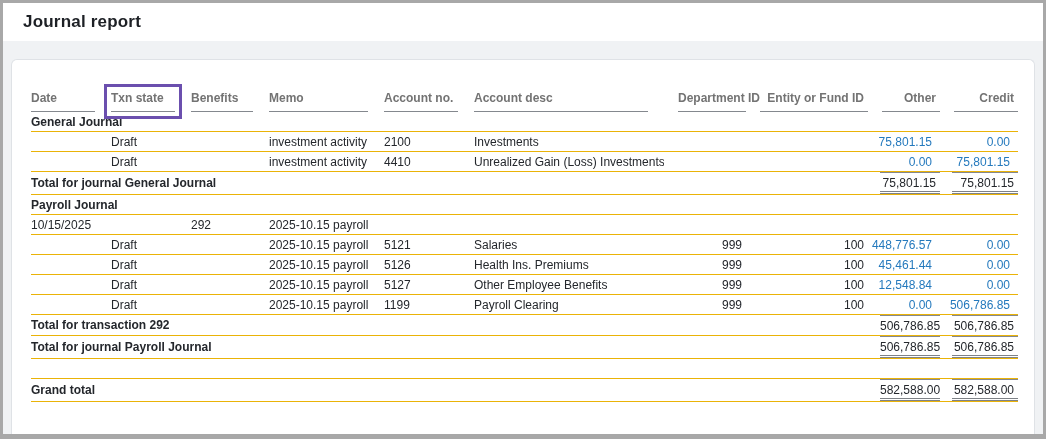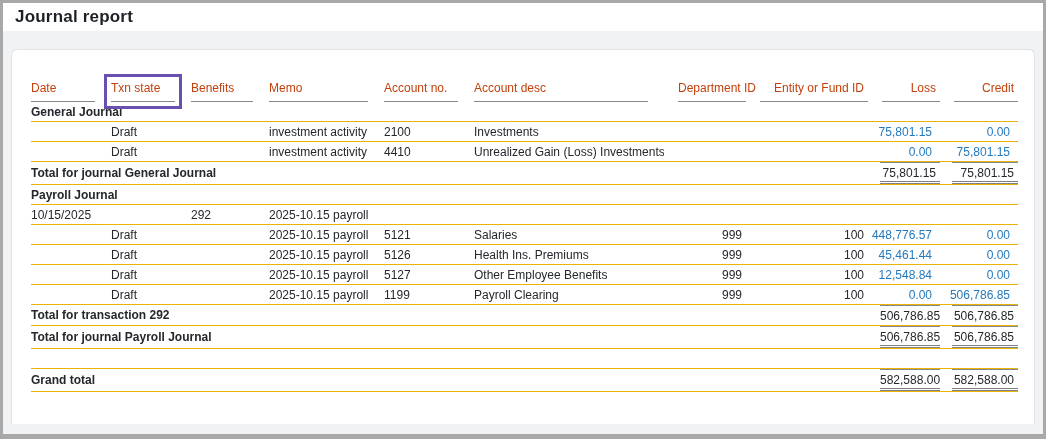--- a/index.html
+++ b/index.html
@@ -5,39 +5,39 @@
   * { box-sizing: border-box; margin: 0; padding: 0; }
   html, body { width: 1046px; height: 439px; overflow: hidden; }
   body { font-family: "Liberation Sans", sans-serif; background: #fff; }
 
   .frame {
     width: 1046px; height: 439px;
     border: 3px solid #a8a8a8; border-bottom-width: 5px;
     background: #f0f2f4; overflow: hidden;
   }
   .topbar {
-    background: #fff; height: 28px;
-    display: flex; align-items: center; padding: 0 12px;
+    background: #fff; height: 38px;
+    display: flex; align-items: center; padding: 0 20px;
   }
   .topbar h1 {
     font-size: 17px; font-weight: 700; color: #1d2025; letter-spacing: .2px;
   }
   .page-body { padding: 18px 8px 0 8px; }
   .card {
     background: #fff; border: 1px solid #dfe2e6; border-bottom: none;
     border-radius: 6px 6px 0 0;
     padding: 28px 18px 0 19px;
     height: 375px; overflow: hidden;
   }
 
   table.report {
     width: 100%; border-collapse: collapse; table-layout: fixed;
     font-size: 12px; color: #24272c;
   }
-  th { font-weight: 400; text-align: left; vertical-align: bottom; position: relative; color: #c2410c; }
+  th { font-weight: 700; text-align: left; vertical-align: bottom; position: relative; color: #737373; }
   th.right { text-align: right; }
   .hdr {
     display: block; margin-right: 16px; padding: 3px 0 6px;
     border-bottom: 1px solid #84888e; line-height: 14px; white-space: nowrap;
   }
   th.right .hdr { margin-right: 0; margin-left: 14px; padding-right: 4px; }
   .ring {
     position: absolute; left: -7px; right: 9px; top: -4px; bottom: -7px;
     border: 3px solid var(--accent, #6b4fae); pointer-events: none;
   }
@@ -102,21 +102,21 @@
               <th>
                 <span class="hdr">Account desc</span>
               </th>
               <th class="right">
                 <span class="hdr">Department ID</span>
               </th>
               <th class="right">
                 <span class="hdr">Entity or Fund ID</span>
               </th>
               <th class="right">
-                <span class="hdr">Loss</span>
+                <span class="hdr">Other</span>
               </th>
               <th class="right">
                 <span class="hdr">Credit</span>
               </th>
             </tr>
         </thead>
         <tbody id="report-body">
             <tr class="r-section">
               <td colspan="10" class="bold">General Journal</td>
             </tr>

